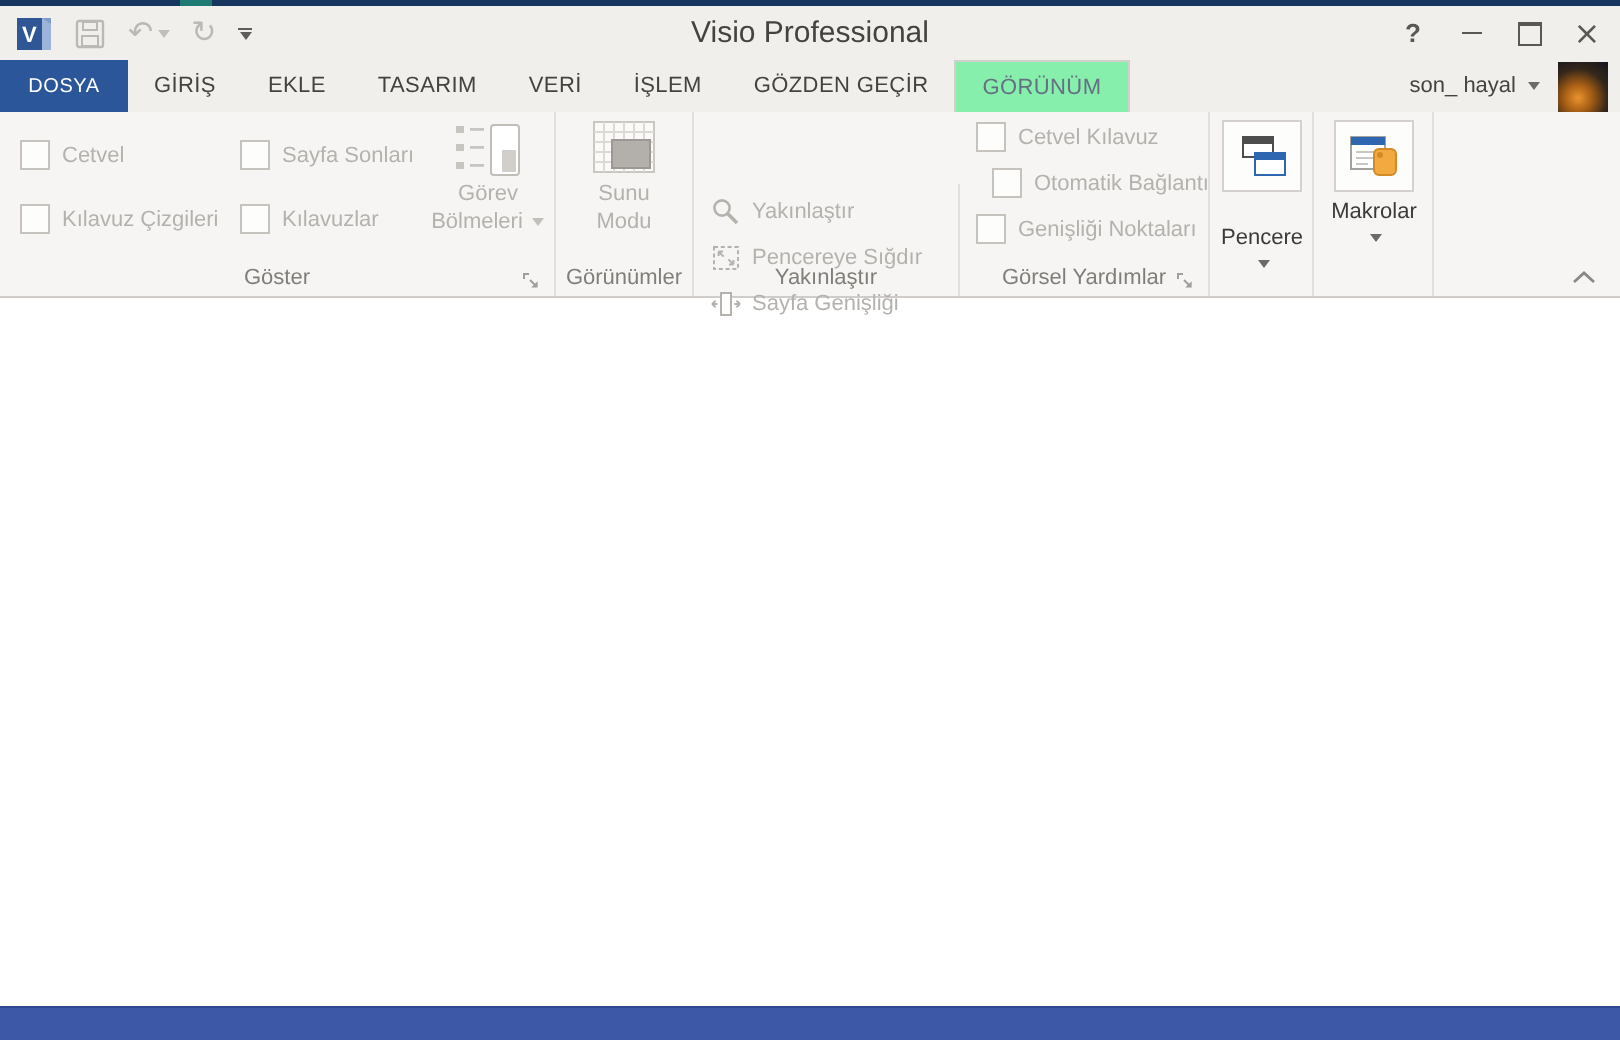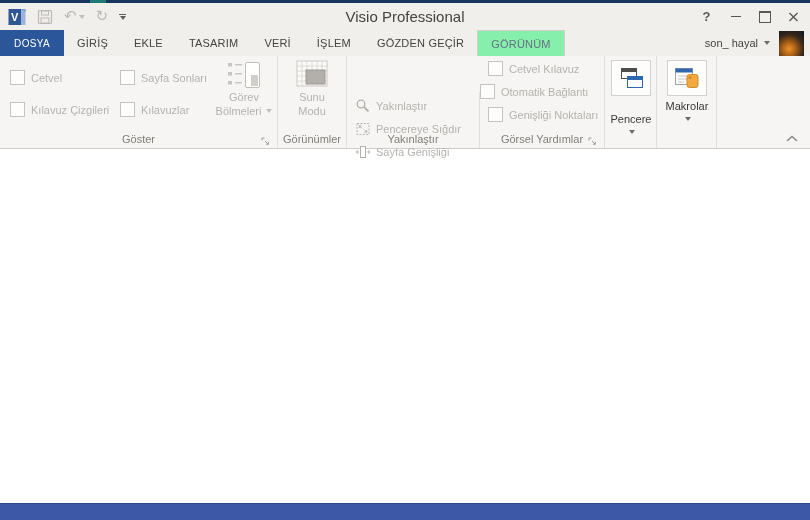--- a/index.html
+++ b/index.html
@@ -224,21 +224,21 @@
         <span class="lbl">Sayfa Genişliği</span>
       </div>
       <div class="group-label">Yakınlaştır</div>
     </div>
 
     <div class="group" style="width:124px;">
       <div class="cb-item" style="left:8px;top:5px;">
         <span class="cb-box"></span>
         <span class="cb-label">Cetvel Kılavuz</span>
       </div>
-      <div class="cb-item" style="left:0;top:28px;text-align:center;">
+      <div class="cb-item" style="left:16px;top:28px;text-align:center;">
         <span class="cb-box"></span>
         <span class="cb-label">Otomatik Bağlantı</span>
       </div>
       <div class="cb-item" style="left:8px;top:51px;">
         <span class="cb-box"></span>
         <span class="cb-label">Genişliği Noktaları</span>
       </div>
       <div class="dlg-launcher">
         <svg width="11" height="11" viewBox="0 0 11 11">
           <path d="M1 3.5 V1 H3.5" fill="none" stroke="#a09d9a"></path>

